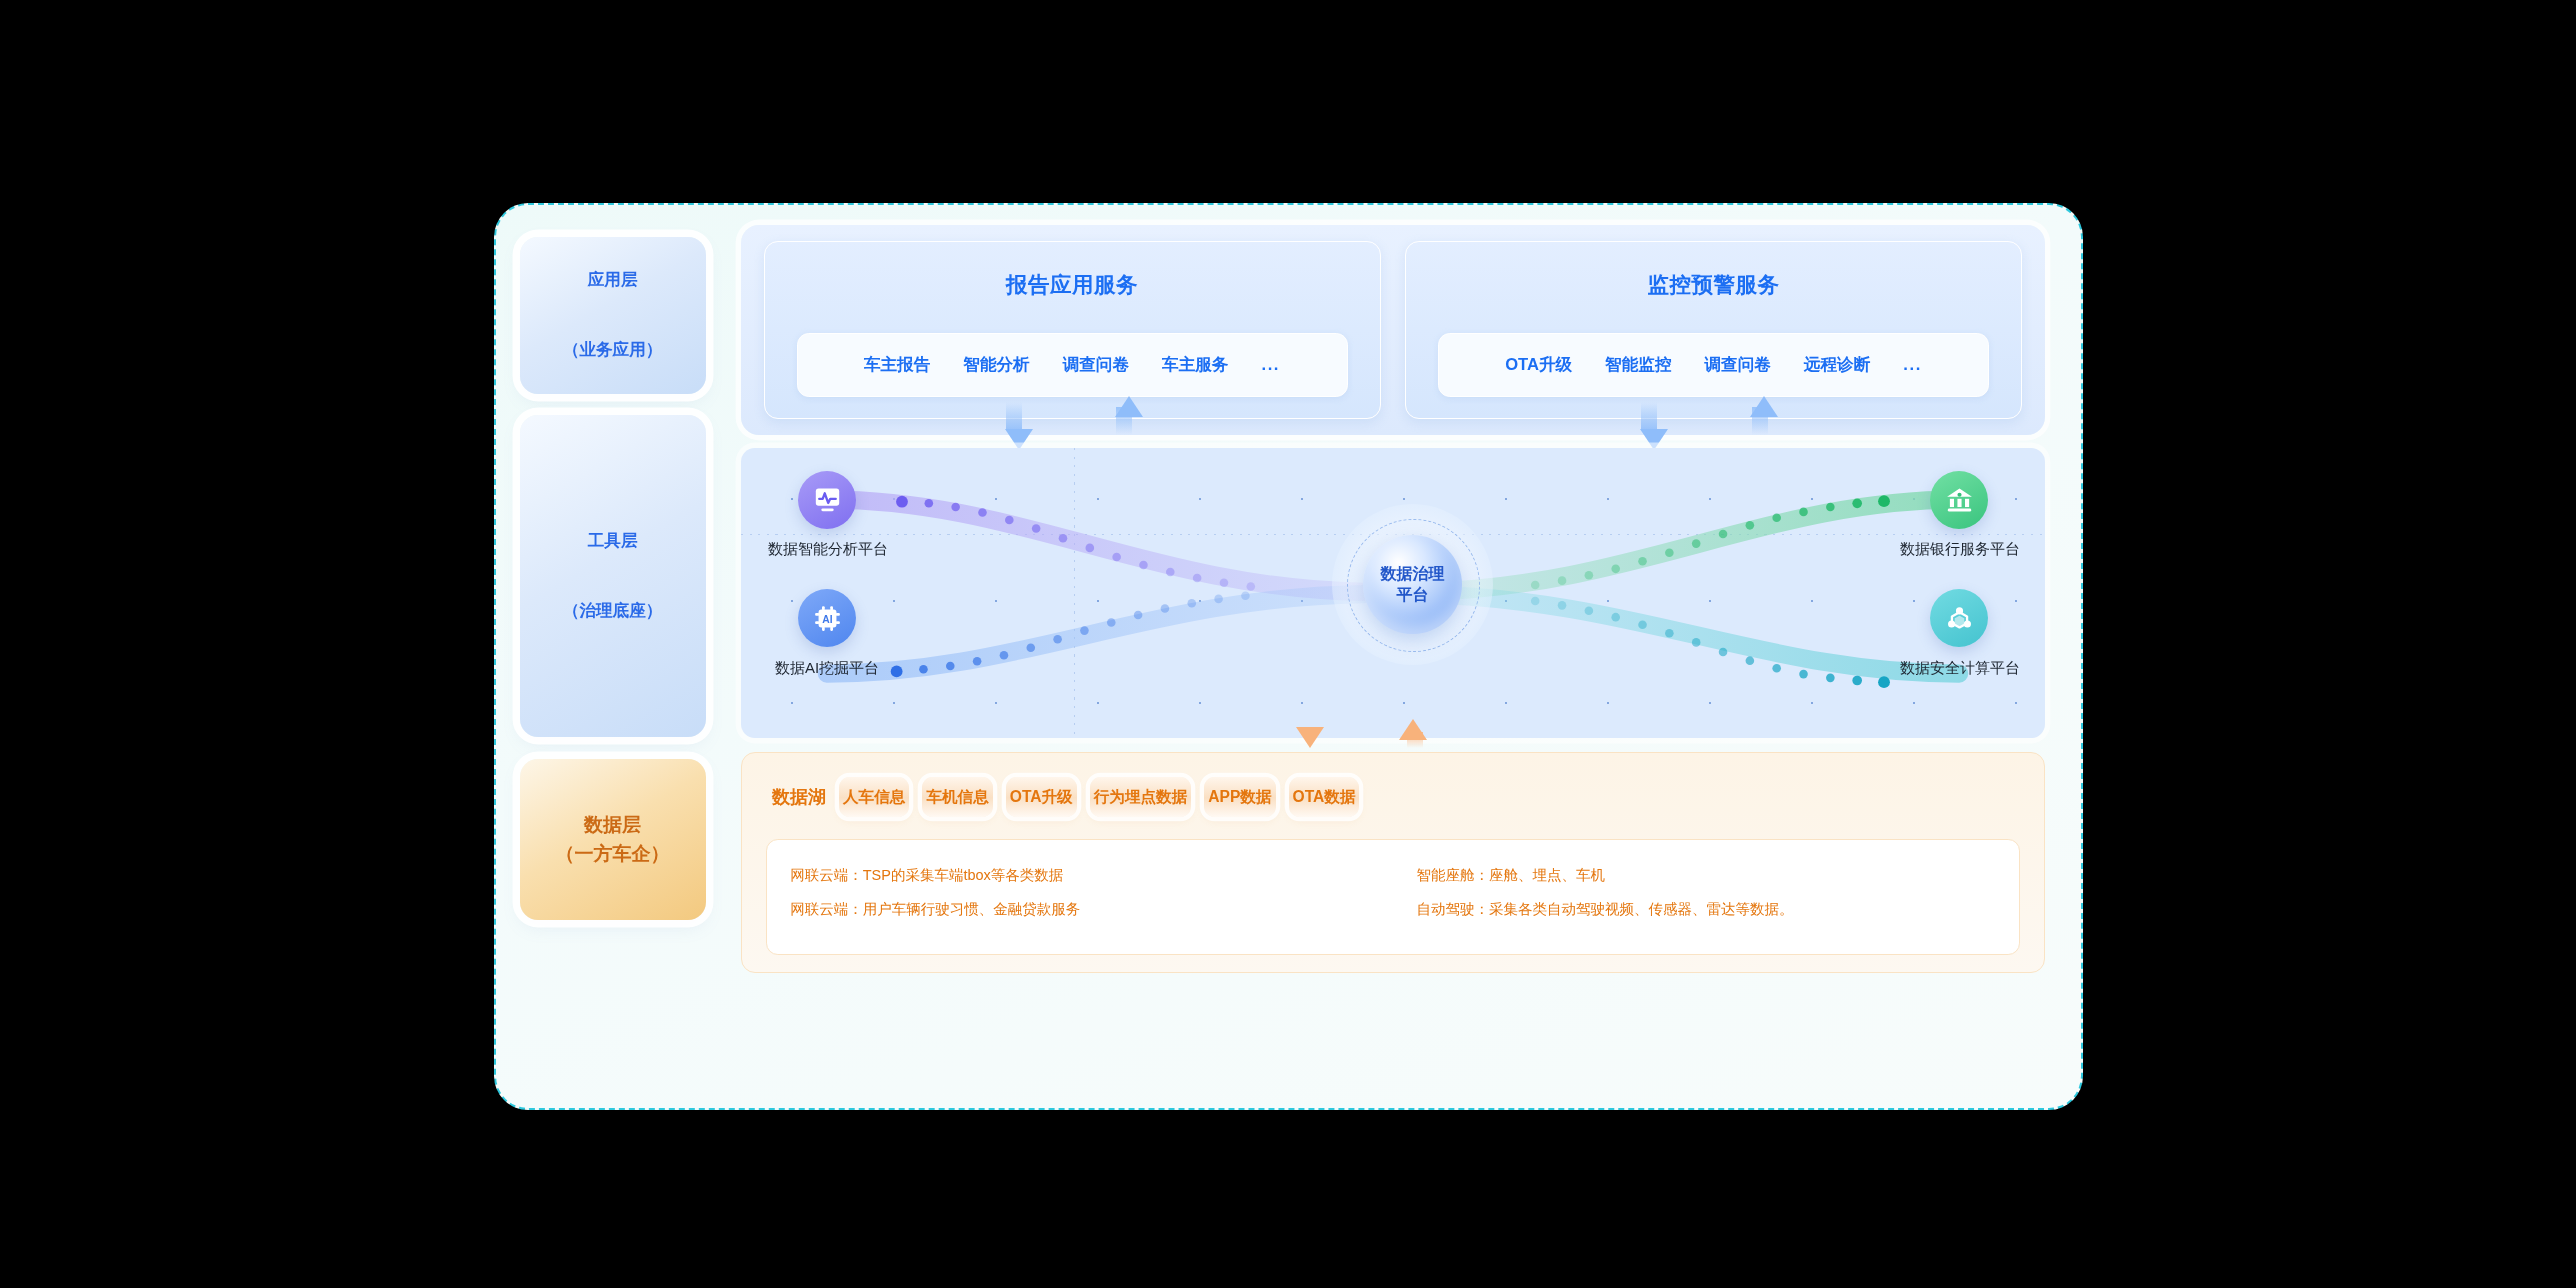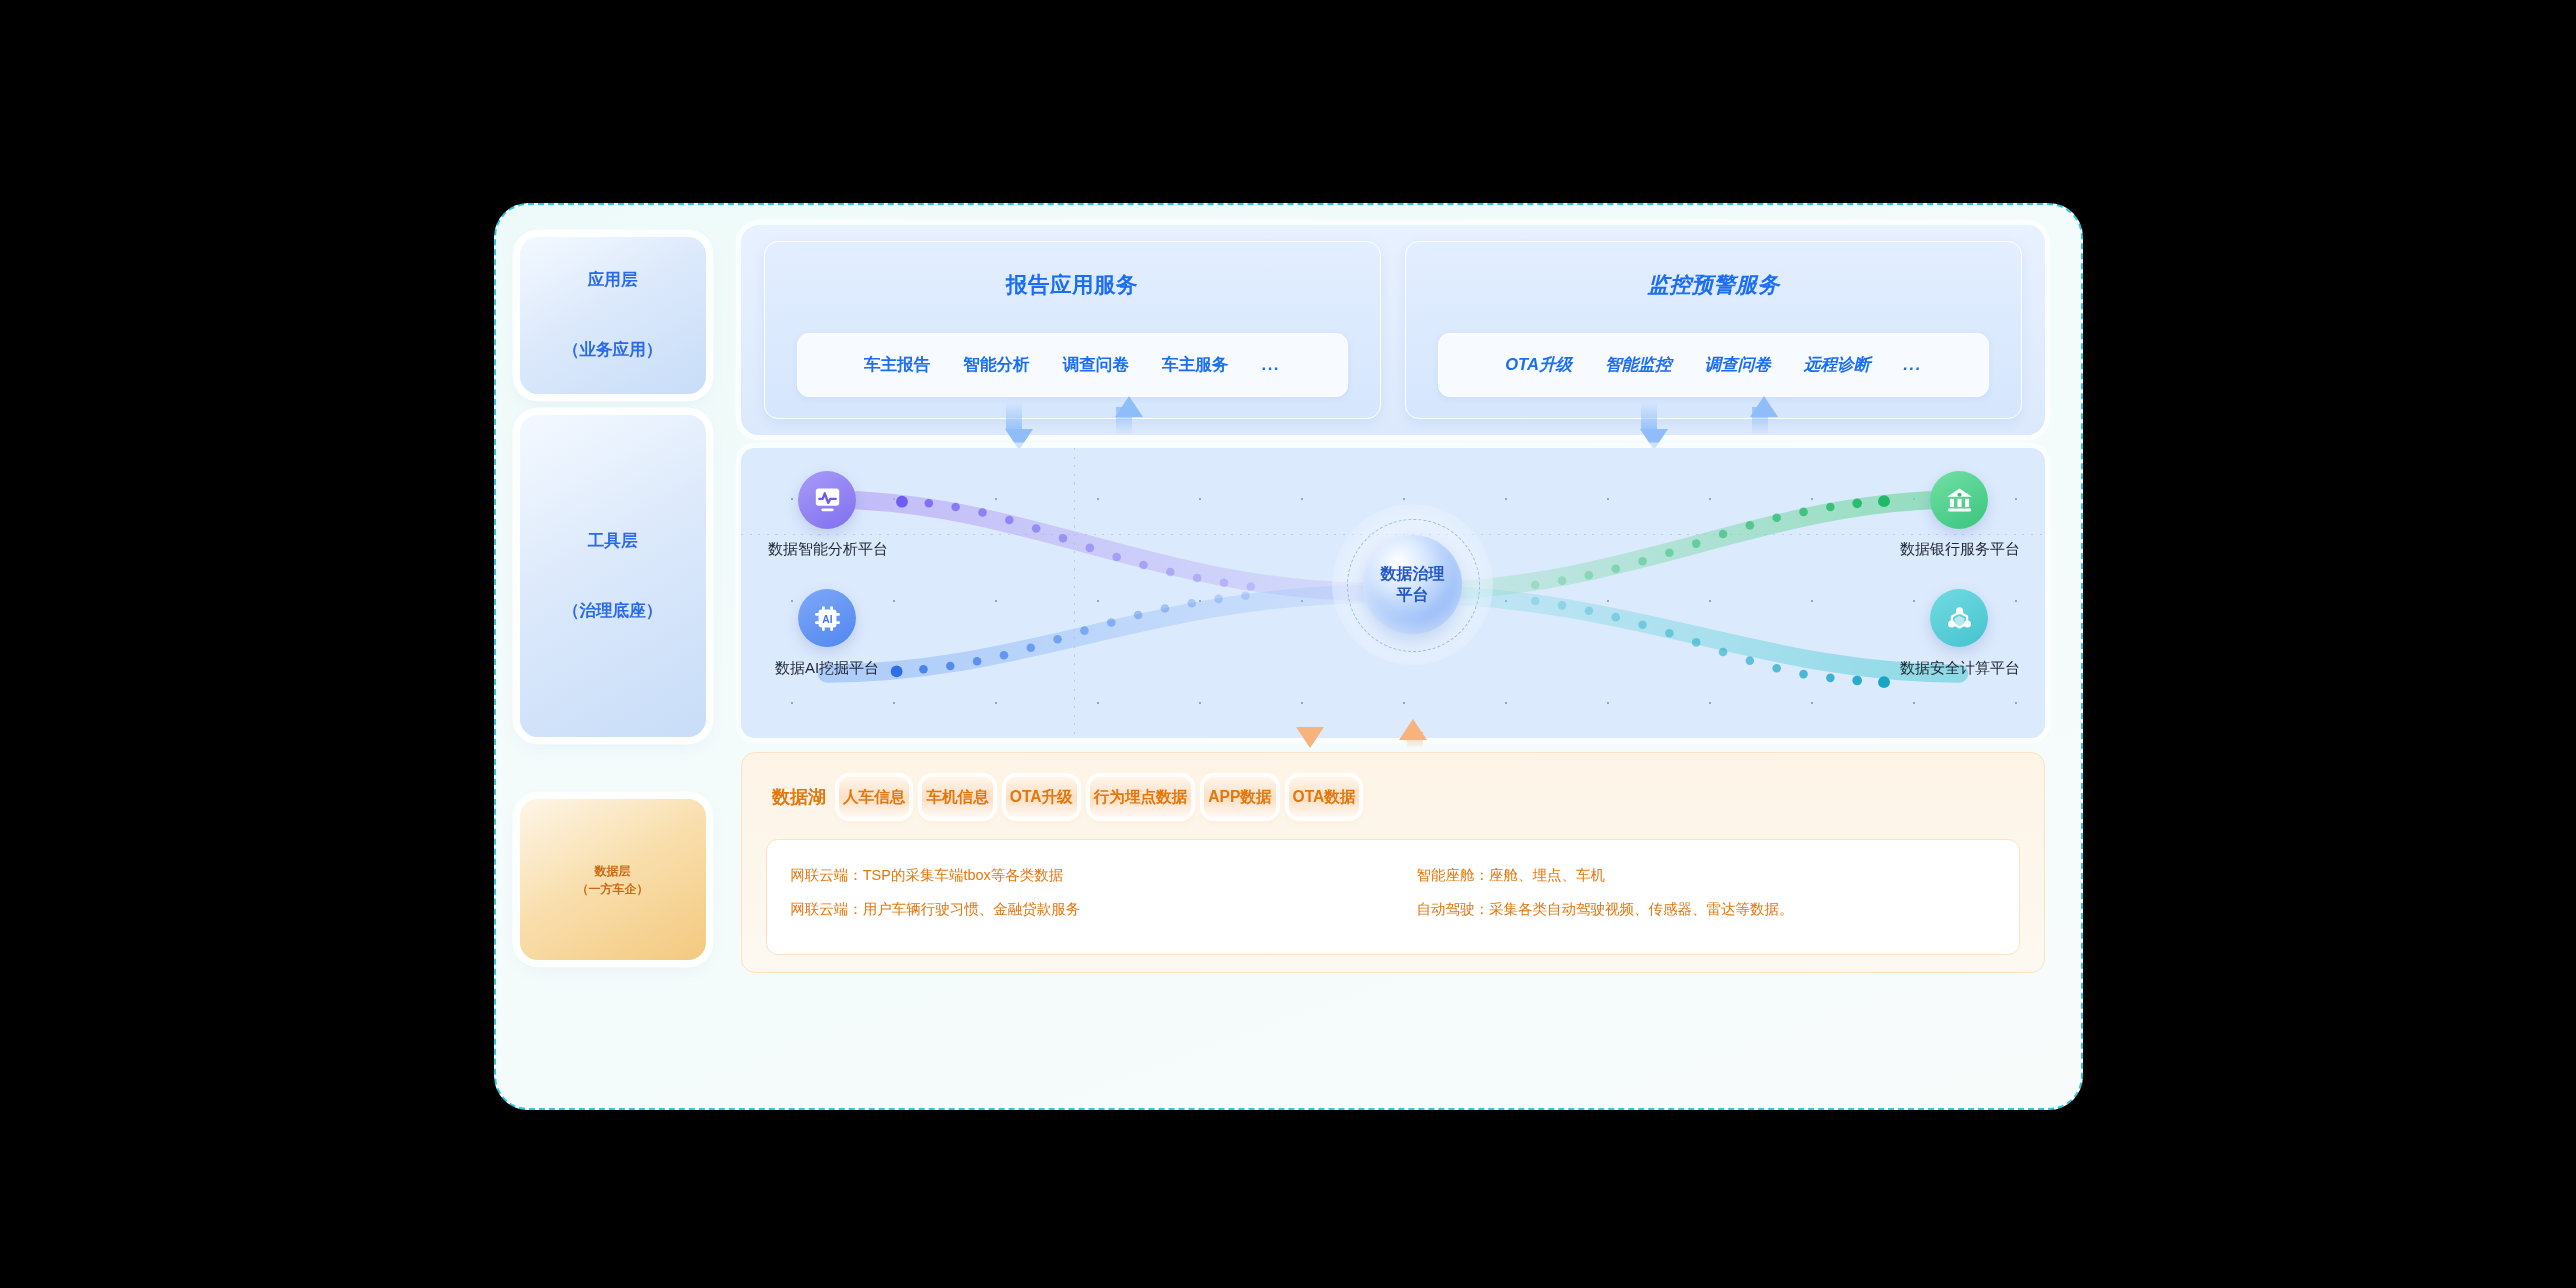--- a/index.html
+++ b/index.html
@@ -19,41 +19,41 @@
     display:flex; flex-direction:column; align-items:center; justify-content:center;
     box-shadow:0 0 0 7.5px rgba(255,255,255,.92), 0 6.4px 18px rgba(120,150,200,.13);
     text-align:center; line-height:1.5;
   }
   .rail-blue{
     background:linear-gradient(150deg,#f4f9ff 0%,#dce9fb 45%,#c8ddf8 100%);
     color:#2a6ae8; font-size:16.6px; font-weight:700;gap:45px;
   }
   .rail-orange{
     background:linear-gradient(150deg,#fdf6e8 0%,#f9dfae 45%,#f3c97f 100%);
-    color:#cb6a15; font-size:12px; font-weight:700;margin-top:40px;
+    color:#cb6a15; font-size:19px; font-weight:700;
   }
   #rail-app{top:32px; height:157px;}
   #rail-tool{top:210px; height:322px;}
   #rail-data{top:554px; height:161px;}
   .rail span{display:block;}
 
   
   #app-band{
     position:absolute; left:245px; top:20.4px; width:1304px; height:210px;
     background:linear-gradient(180deg,#e8f1ff 0%,#dce9fd 100%);
     border-radius:18px; box-shadow:0 0 0 5.4px rgba(255,255,255,.75);
   }
   .svc-card{
     position:absolute; top:16px; width:617px; height:178px;
     background:linear-gradient(180deg,#e3eeff 0%,#d5e6fd 100%);
     border:1.6px solid #ffffff; border-radius:14px; box-sizing:border-box;
     box-shadow:0 3.2px 10.7px rgba(120,160,220,.16);
   }
   #svc-left{left:22.5px;}
-  #svc-right{left:664px;font-style:italic;}
+  #svc-right{left:664px;}
   .svc-title{
     margin-top:28px; text-align:center; color:#1b6ef3;
     font-size:21.5px; font-weight:700; letter-spacing:0.5px;
   }
   .svc-tags{
     position:absolute; left:32px; right:32px; top:91px; height:64px;
     background:#f7fbff; border:1.6px solid #ffffff; border-radius:11.8px;
     display:flex; align-items:center; justify-content:center; gap:33px;
     box-shadow:0 1.6px 6.4px rgba(140,175,230,.18); box-sizing:border-box;
   }

